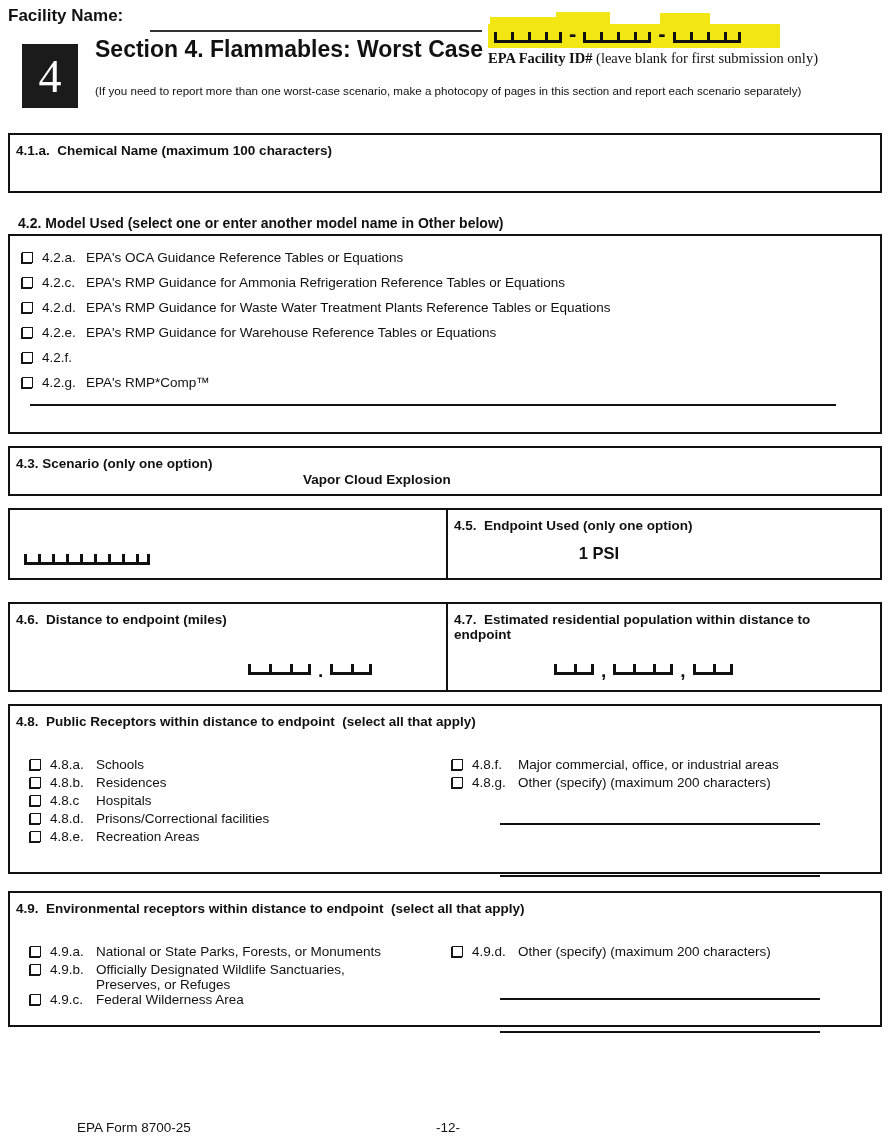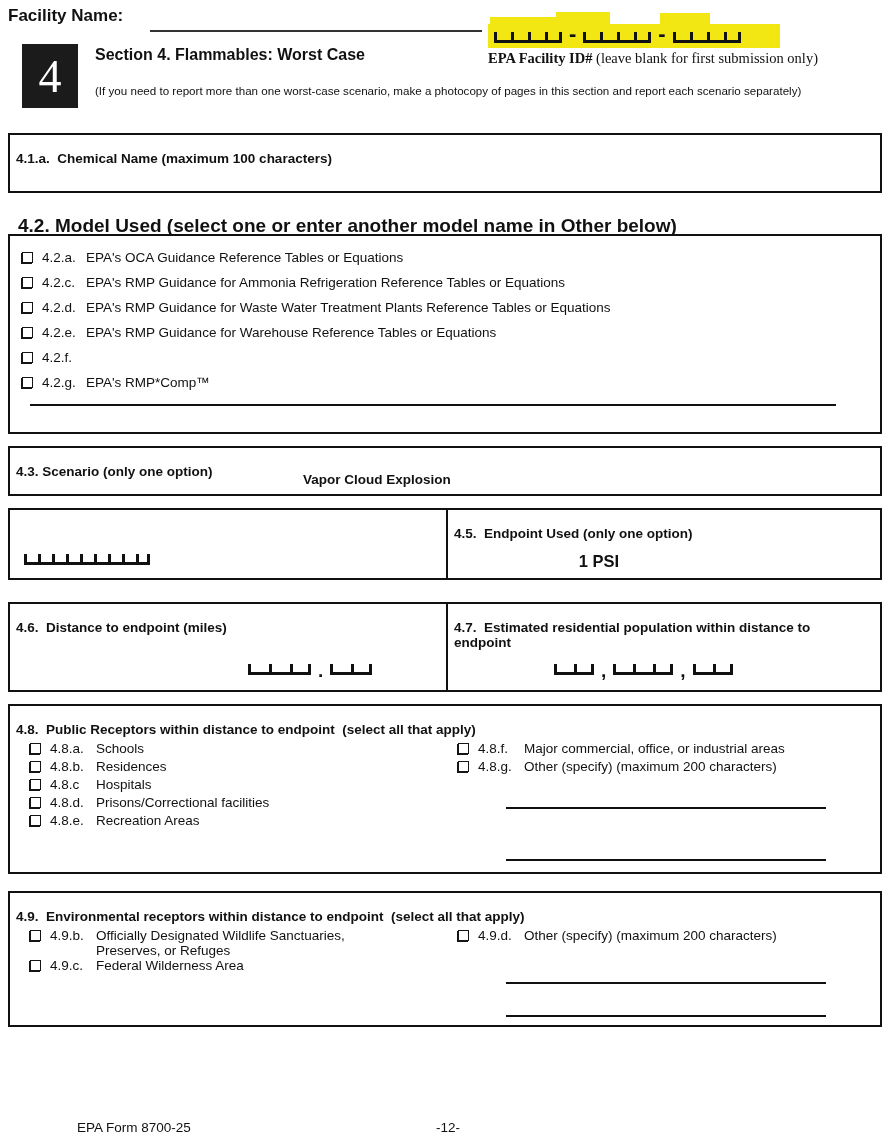--- a/index.html
+++ b/index.html
@@ -10,28 +10,28 @@
   .bold{font-weight:bold;}
 
   
   .facility-label{left:8px;top:6px;font-size:17px;font-weight:bold;}
   .facility-line{left:150px;top:8px;width:332px;height:22px;border-bottom:2px solid #333;}
   .hl{position:absolute;}
   .id-comb-row{left:494px;top:28px;display:flex;align-items:flex-end;gap:7px;}
   .badge{left:22px;top:44px;width:56px;height:64px;background:#1b1b1b;color:#fff;
          display:flex;align-items:center;justify-content:center;
          font-family:"Liberation Serif",serif;font-size:46px;}
-  .sec-title{left:95px;top:46px;font-size:16px;font-weight:bold;}
+  .sec-title{left:95px;top:36px;font-size:23px;font-weight:bold;}
   .epa-line{left:488px;top:50px;font-family:"Liberation Serif",serif;font-size:14.5px;white-space:nowrap;}
   .sec-note{left:95px;top:84px;font-size:11.6px;white-space:nowrap;}
 
   
   .formbox{position:absolute;border:2px solid #111;background:#fff;box-sizing:border-box;}
-  .box-label{font-size:13.5px;font-weight:bold;white-space:pre-wrap;padding:16px 6px 0 6px;display:block;}
-  .plain-header{position:absolute;font-size:19px;font-weight:bold;white-space:pre-wrap;}
+  .box-label{font-size:13.5px;font-weight:bold;white-space:pre-wrap;padding:8px 6px 0 6px;display:block;}
+  .plain-header{position:absolute;font-size:14px;font-weight:bold;white-space:pre-wrap;}
 
   
   .comb{display:inline-flex;border-bottom:3px solid #111;height:12px;align-items:flex-end;}
   .comb .cell{box-sizing:border-box;width:var(--cw,18px);height:8px;border-left:3px solid #111;}
   .comb .cell:last-child{border-right:3px solid #111;}
   .comb-sep{font-weight:bold;font-size:19px;line-height:8px;align-self:flex-end;}
   .sep-dash{margin-bottom:5px;font-size:22px;}
   .comb-row{display:flex;align-items:flex-end;gap:7px;}
 
   
@@ -55,21 +55,21 @@
   .split{display:flex;}
   .split .cellL{width:438px;border-right:2px solid #111;position:relative;box-sizing:border-box;}
   .split .cellR{flex:1;position:relative;}
   .comb44{position:absolute;left:14px;bottom:13px;}
   .v45{text-align:center;padding-right:130px;margin-top:11px;font-size:16.5px;font-weight:bold;}
   .comb46{position:absolute;left:238px;bottom:15px;}
   .comb47{position:absolute;left:106px;bottom:15px;}
   .lab47{max-width:398px;}
 
   
-  .cols{display:flex;margin-top:4px;gap:6px;}
+  .cols{display:flex;margin-top:28px;}
   .colL{width:432px;padding-left:20px;box-sizing:border-box;}
   .colR{flex:1;padding-left:10px;}
   .col-rows .opt{min-height:18px;align-items:flex-start;}
   .col-rows .opt .cb{margin-top:2px;}
   .col-rows .code{width:46px;}
   .col-rows .lbl{max-width:298px;}
   .oth-line{width:320px;margin-left:48px;}
   .l48a{margin-top:30px;} .l48b{margin-top:50px;}
   .l49a{margin-top:36px;} .l49b{margin-top:31px;}
 
@@ -272,20 +272,25 @@
       </div>
     </div>
   </div>
 
   <div class="formbox" style="left:8px;top:891px;width:874px;height:136px;">
     <span class="box-label">4.9.  Environmental receptors within distance to endpoint  (select all that apply)</span>
     <div class="cols col-rows">
       <div class="colL">
         <div class="opt">
           <span class="cb"></span>
+          <span class="code">4.9.a.</span>
+          <span class="lbl">National or State Parks, Forests, or Monuments</span>
+        </div>
+        <div class="opt">
+          <span class="cb"></span>
           <span class="code">4.9.b.</span>
           <span class="lbl">Officially Designated Wildlife Sanctuaries, Preserves, or Refuges</span>
         </div>
         <div class="opt">
           <span class="cb"></span>
           <span class="code">4.9.c.</span>
           <span class="lbl">Federal Wilderness Area</span>
         </div>
       </div>
       <div class="colR">

